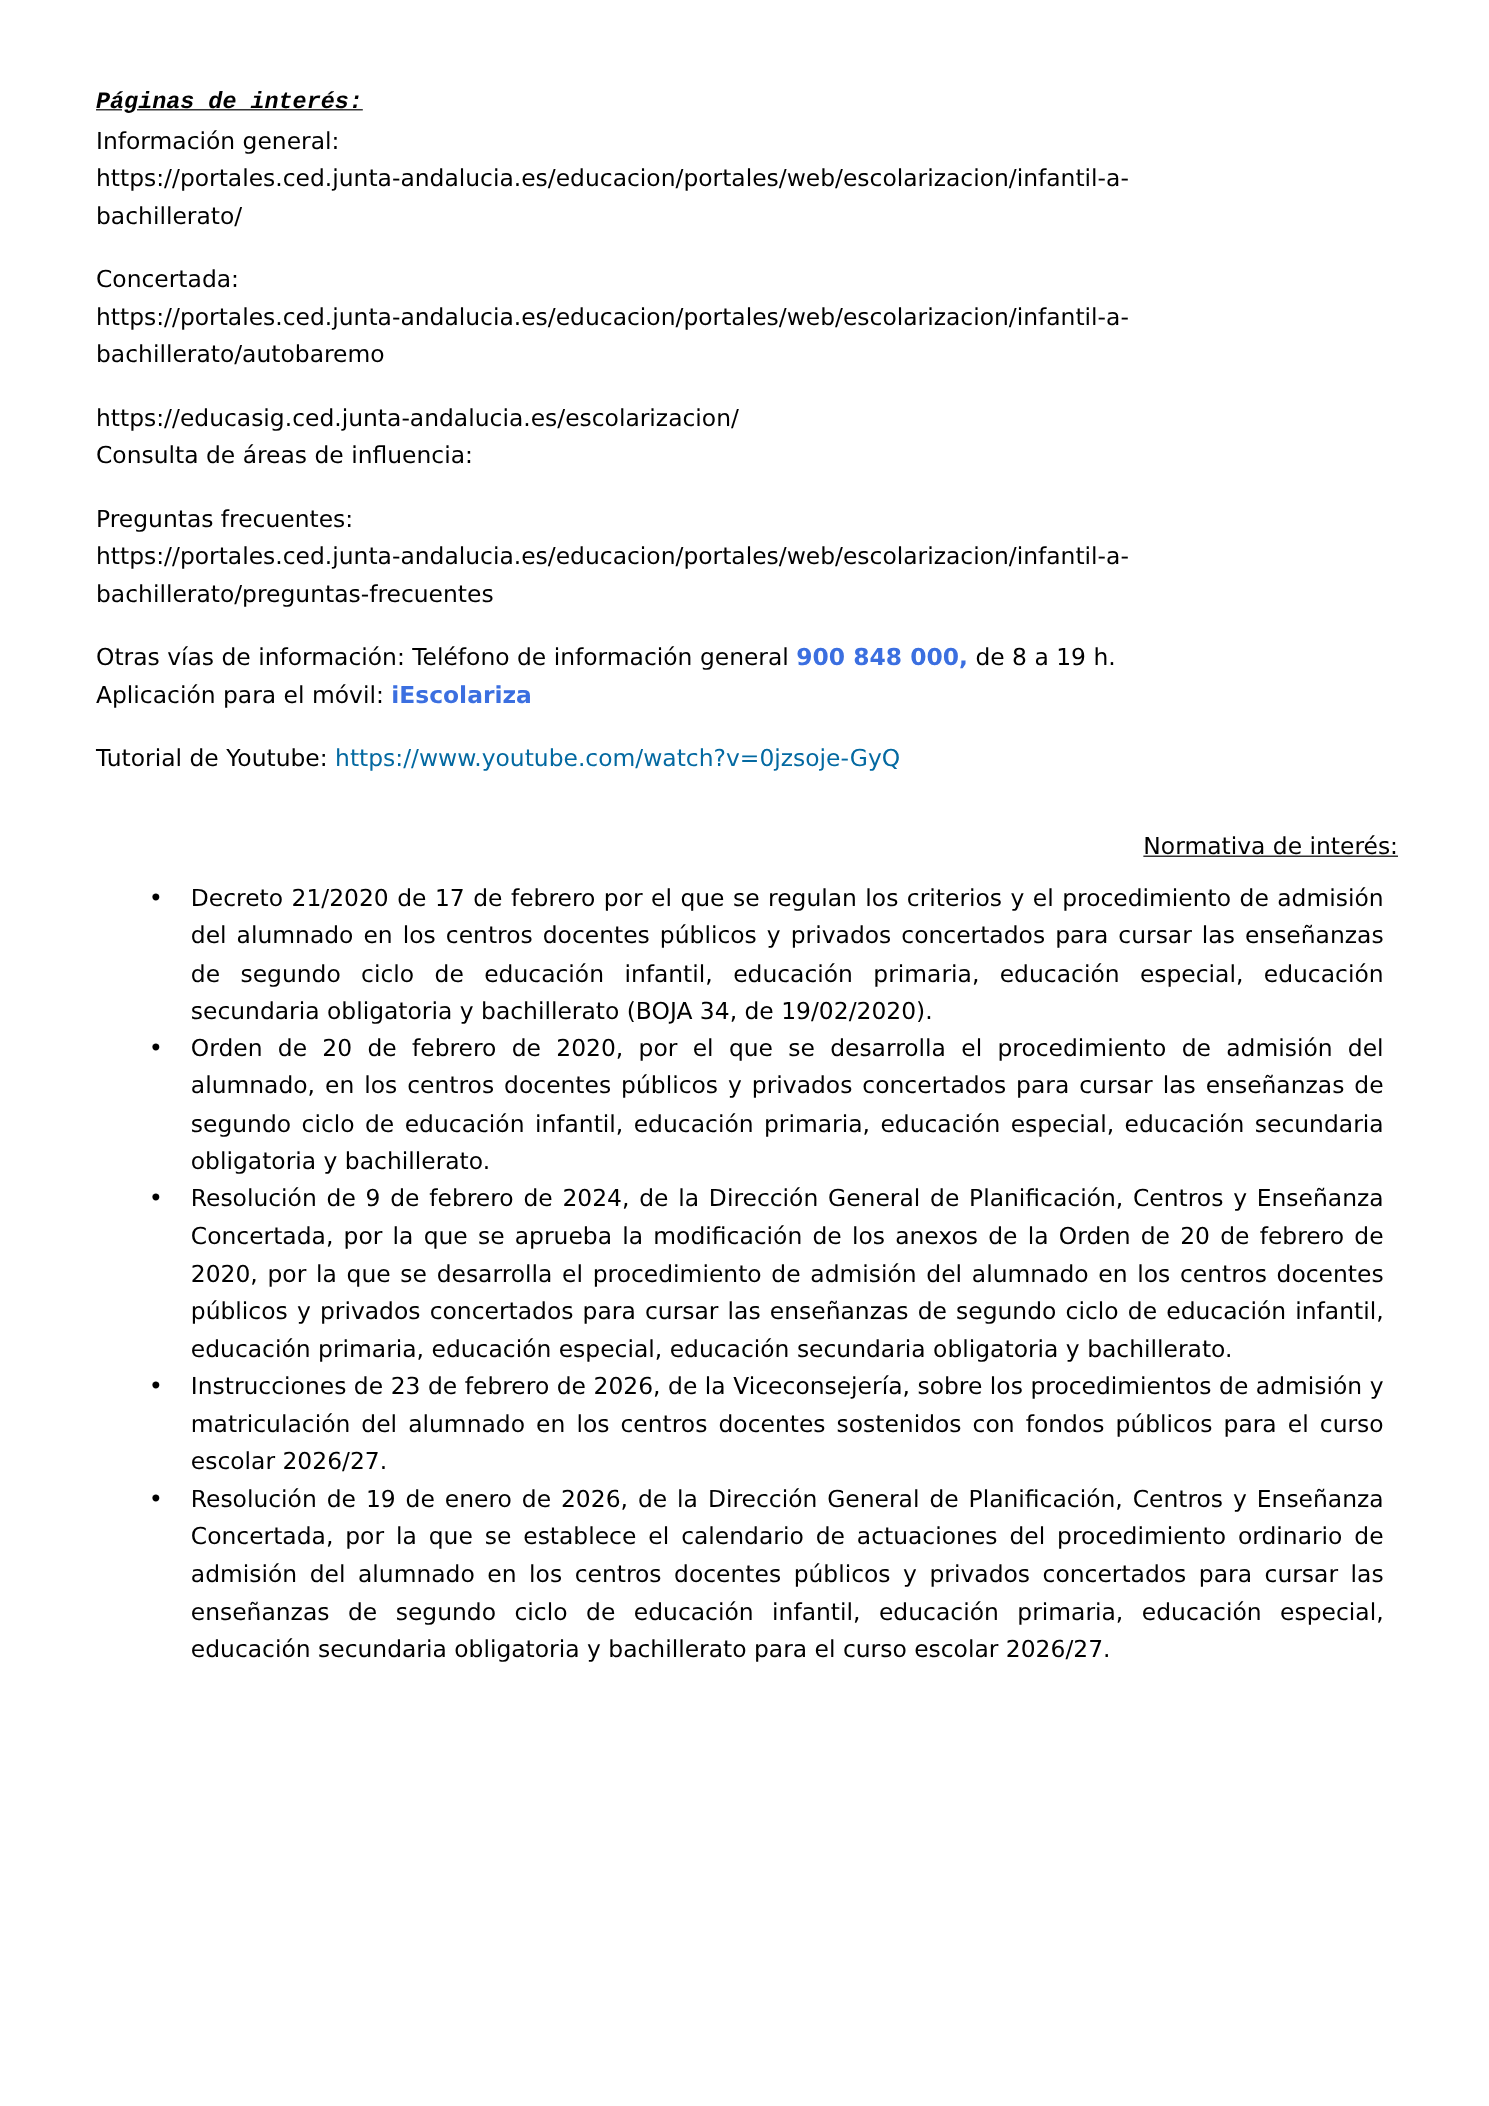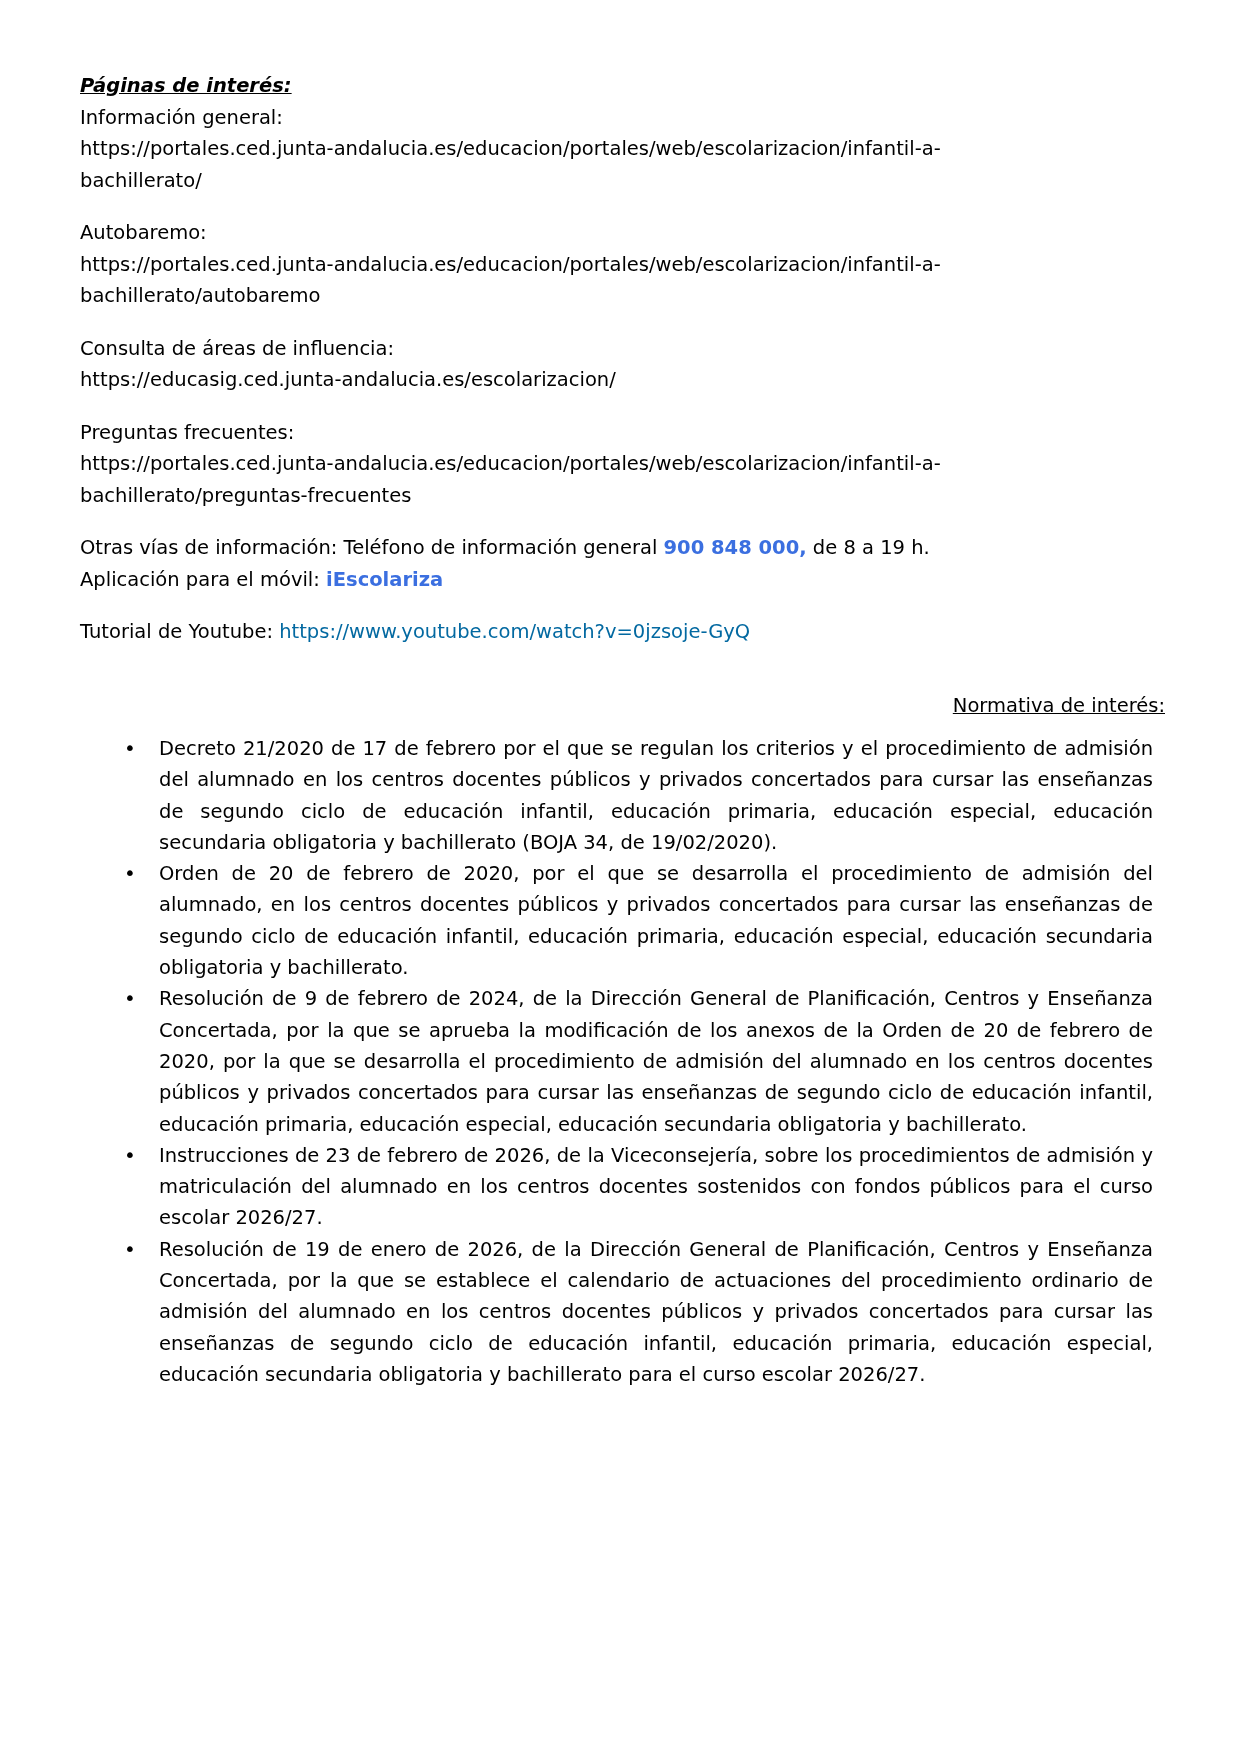--- a/index.html
+++ b/index.html
@@ -3,21 +3,21 @@
   <meta charset="utf-8">
   <style>
     html, body { margin: 0; padding: 0; background: #ffffff; }
     body {
       width: 1241px; height: 1755px; position: relative; overflow: hidden;
       font-family: "DejaVu Sans", sans-serif; color: #000;
       font-size: 19.5px;
     }
     .page { position: absolute; left: 80px; top: 70px; width: 1085px; }
     .line { line-height: 31.5px; white-space: nowrap; }
-    .heading { font-weight: bold; font-style: italic; text-decoration: underline; }
+    .heading { font-weight: bold; font-style: italic; text-decoration: underline; font-family: Liberation Mono, monospace; }
     .gap { height: 21px; }
     .blue { color: #3b6fe0; font-weight: bold; margin-top: 40px; }
     a.link { color: #0369a1; }
     .u { text-decoration: underline; text-align: right; }
     ul.norm { list-style: none; margin: 12px; padding: 0; }
     ul.norm li { position: relative; padding-left: 67px; line-height: 31.3px; text-align: justify; }
     ul.norm li::before { content: "\2022"; position: absolute; left: 32px; top: 0; font-size: 20px; }
     .spacer-big { height: 42px; }
   </style>
 </head>
@@ -28,29 +28,29 @@
   <div class="line heading">Páginas de interés:</div>
 
   <div>
     <div class="line">Información general:</div>
     <div class="line">https://portales.ced.junta-andalucia.es/educacion/portales/web/escolarizacion/infantil-a-</div>
     <div class="line">bachillerato/</div>
   </div>
   <div class="gap"></div>
 
   <div>
-    <div class="line">Autobaremo:</div>
+    <div class="line">Concertada:</div>
     <div class="line">https://portales.ced.junta-andalucia.es/educacion/portales/web/escolarizacion/infantil-a-</div>
     <div class="line">bachillerato/autobaremo</div>
   </div>
   <div class="gap"></div>
 
   <div>
+    <div class="line">https://educasig.ced.junta-andalucia.es/escolarizacion/</div>
     <div class="line">Consulta de áreas de influencia:</div>
-    <div class="line">https://educasig.ced.junta-andalucia.es/escolarizacion/</div>
   </div>
   <div class="gap"></div>
 
   <div>
     <div class="line">Preguntas frecuentes:</div>
     <div class="line">https://portales.ced.junta-andalucia.es/educacion/portales/web/escolarizacion/infantil-a-</div>
     <div class="line">bachillerato/preguntas-frecuentes</div>
   </div>
   <div class="gap"></div>
 

